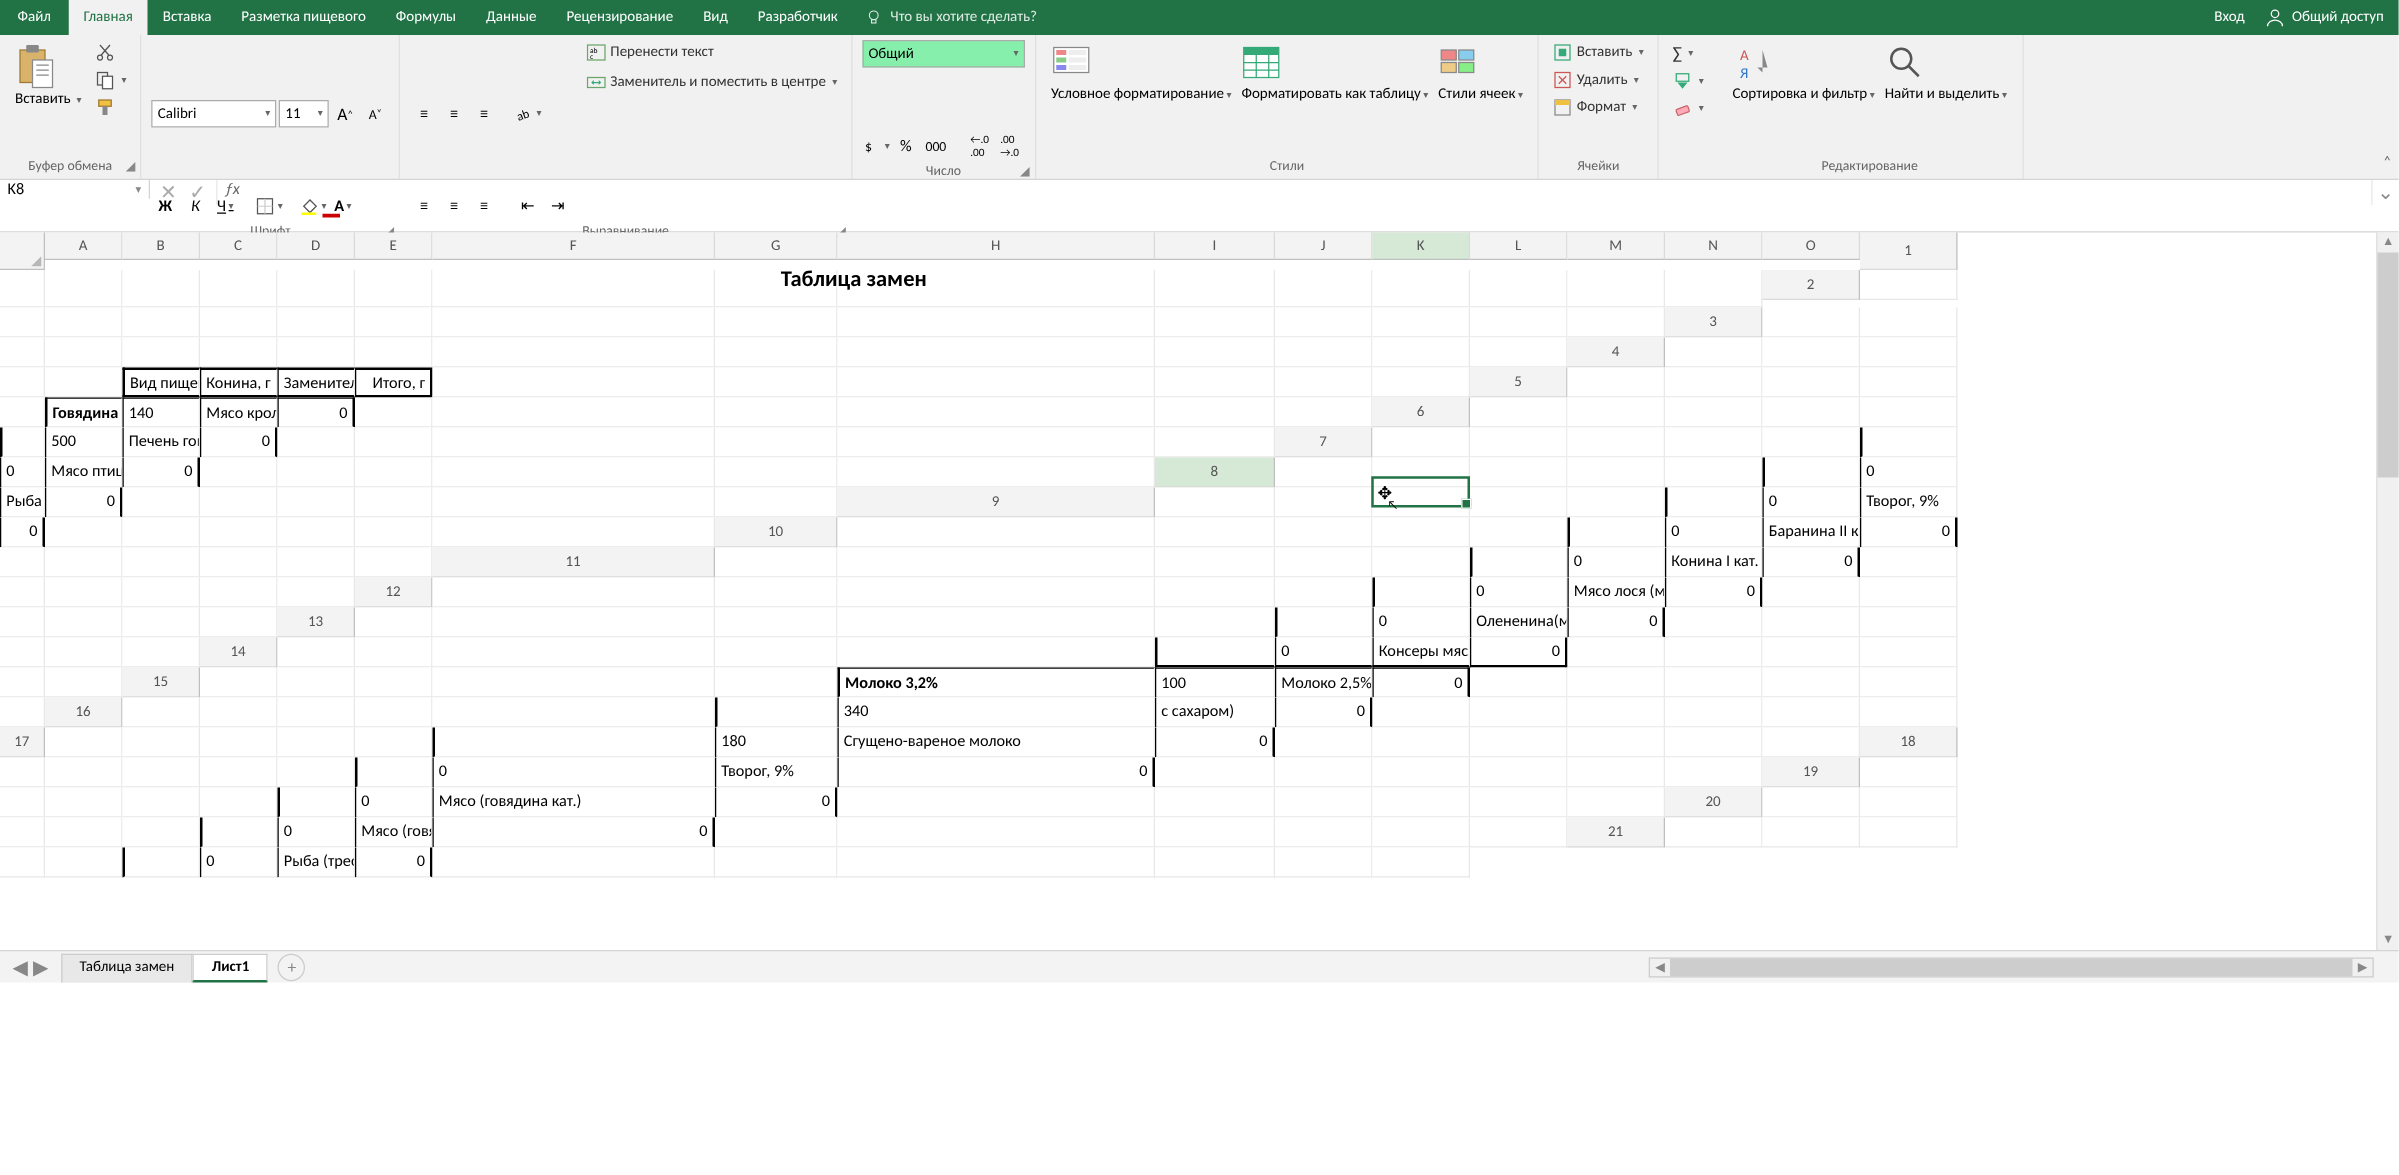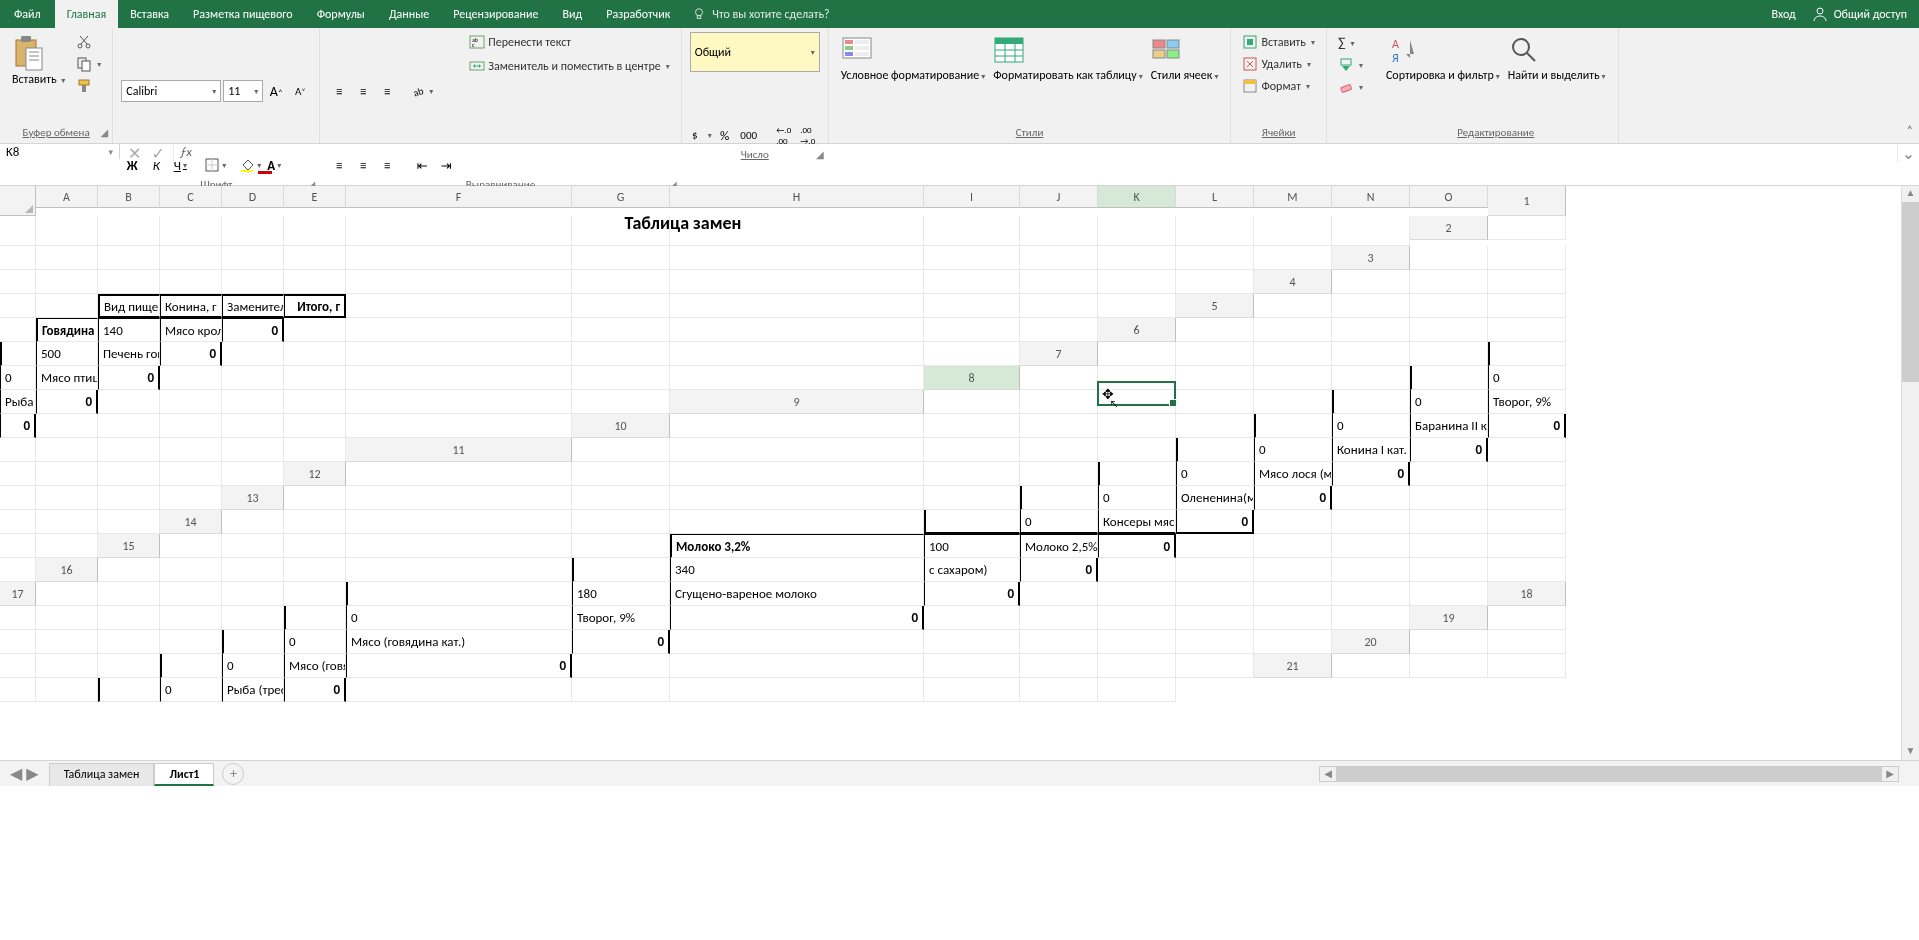--- a/index.html
+++ b/index.html
@@ -14,39 +14,39 @@
 .tell-me { display: flex; align-items: center; margin-left: 10px; opacity: .85; gap: 6px; }
 .bulb-icon { width: 14px; height: 14px; }
 .title-right { margin-left: auto; display: flex; align-items: center; gap: 16px; padding-right: 12px; }
 .share-btn { display: flex; align-items: center; gap: 6px; }
 .user-icon { width: 16px; height: 16px; }
 
 
 .ribbon { background: #f1f1f1; border-bottom: 1px solid #d4d4d4; height: 116px; display: flex; position: relative; }
 .group { border-right: 1px solid #e0e0e0; padding: 4px 8px 2px 8px; display: flex; flex-direction: column; justify-content: space-between; }
 .group-body { flex: 1; display: flex; align-items: flex-start; }
-.group-label { text-align: center; font-size: 11px; color: #666; padding: 2px 0; position: relative; text-decoration: underline; }
+.group-label { text-align: center; font-size: 11px; color: #666; padding: 2px 0; position: relative; }
 .group-label .dlaunch { position: absolute; right: -4px; bottom: 2px; font-size: 10px; color: #888; }
 .btn { display: flex; align-items: center; gap: 3px; padding: 2px 3px; cursor: pointer; font-size: 12px; color: #333; }
 .big-btn { flex-direction: column; align-items: center; text-align: center; font-size: 12px; line-height: 1.2; padding: 2px 4px; cursor: pointer; }
 .big-btn .ico { width: 32px; height: 32px; margin-bottom: 2px; }
 .col { display: flex; flex-direction: column; gap: 2px; }
 .row { display: flex; gap: 2px; align-items: center; margin-top: 48px; }
 .sep { width: 1px; background: #e0e0e0; margin: 4px 4px; }
 .dropdown-arrow { font-size: 8px; color: #666; margin-left: 2px; }
 
 .paste-ico { width: 32px; height: 38px; }
 .small-ico { width: 16px; height: 16px; }
 
 
 .font-name { width: 100px; height: 22px; border: 1px solid #ababab; background: #fff; font-size: 12px; padding: 0 4px; display: flex; align-items: center; justify-content: space-between; }
 .font-size { width: 40px; height: 22px; border: 1px solid #ababab; background: #fff; font-size: 12px; padding: 0 4px; display: flex; align-items: center; justify-content: space-between; }
 .fmt-btn { width: 22px; height: 22px; display: flex; align-items: center; justify-content: center; cursor: pointer; font-size: 13px; }
 
-.number-format { width: 130px; height: 40px; border: 1px solid #ababab; background: #fef9c3; font-size: 12px; padding: 0 4px; display: flex; align-items: center; justify-content: space-between; }
+.number-format { width: 130px; height: 22px; border: 1px solid #ababab; background: #86efac; font-size: 12px; padding: 0 4px; display: flex; align-items: center; justify-content: space-between; }
 
 .collapse-ribbon { position: absolute; right: 6px; bottom: 6px; font-size: 12px; color: #666; cursor: pointer; }
 
 
 .formula-row { height: 42px; border-bottom: 1px solid #d4d4d4; display: flex; align-items: flex-start; background: #fff; }
 .name-box { width: 120px; border-right: 1px solid #d4d4d4; display: flex; align-items: center; padding: 0 6px; font-size: 13px; justify-content: space-between; }
 .name-box .dd { color: #888; font-size: 9px; }
 .fx-controls { display: flex; align-items: center; padding: 0 8px; gap: 10px; color: #aaa; border-right: 1px solid #e8e8e8; }
 .fx-label { font-style: italic; font-size: 13px; color: #666; padding: 0 6px; display: flex; align-items: center; }
 .formula-input { flex: 1; border: none; outline: none; font-size: 13px; padding: 0 6px; }
@@ -62,21 +62,21 @@
 .rowhead { background: #f3f3f3; border-right: 1px solid #bfbfbf; border-bottom: 1px solid #d9d9d9; text-align: center; font-size: 12px; color: #555; height: 24px; line-height: 24px; }
 .rowhead.active { background: #d6e8d6; }
 .cell { border-right: 1px solid #e8e8e8; border-bottom: 1px solid #e8e8e8; height: 24px; padding: 0 4px; display: flex; align-items: center; color: #000; background: #fff; overflow: hidden; white-space: nowrap; }
 .cell.bold { font-weight: bold; }
 .cell.r { justify-content: flex-end; }
 
 
 .bt { border-top: 2px solid #000 !important; }
 .bb { border-bottom: 2px solid #000 !important; }
 .bl { border-left: 2px solid #000 !important; }
-.br { border-right: 2px solid #000 !important; font-weight: bold; }
+.br { border-right: 2px solid #000 !important; }
 .bti { border-top: 1px solid #000 !important; } 
 .bli { border-left: 1px solid #000 !important; }
 
 
 .title-cell { font-size: 18px; font-weight: bold; height: 30px; }
 
 
 .sel-cell { position: absolute; border: 2px solid #217346; box-sizing: border-box; pointer-events: none; }
 .sel-cell::after { content: ''; position: absolute; right: -3px; bottom: -3px; width: 6px; height: 6px; background: #217346; border: 1px solid #fff; }
 

